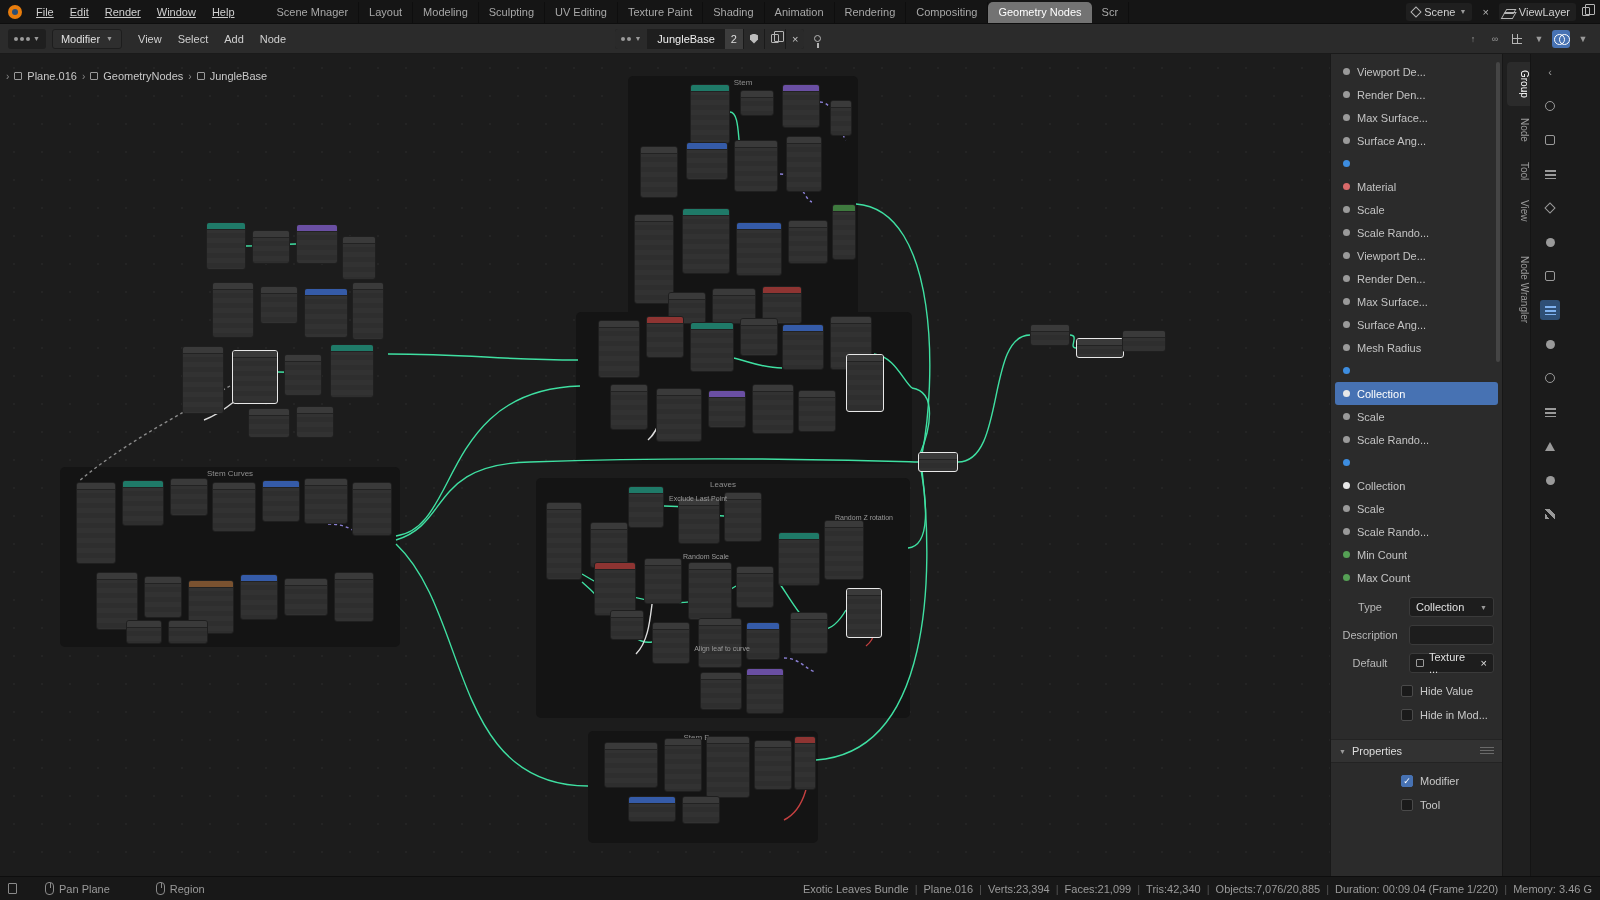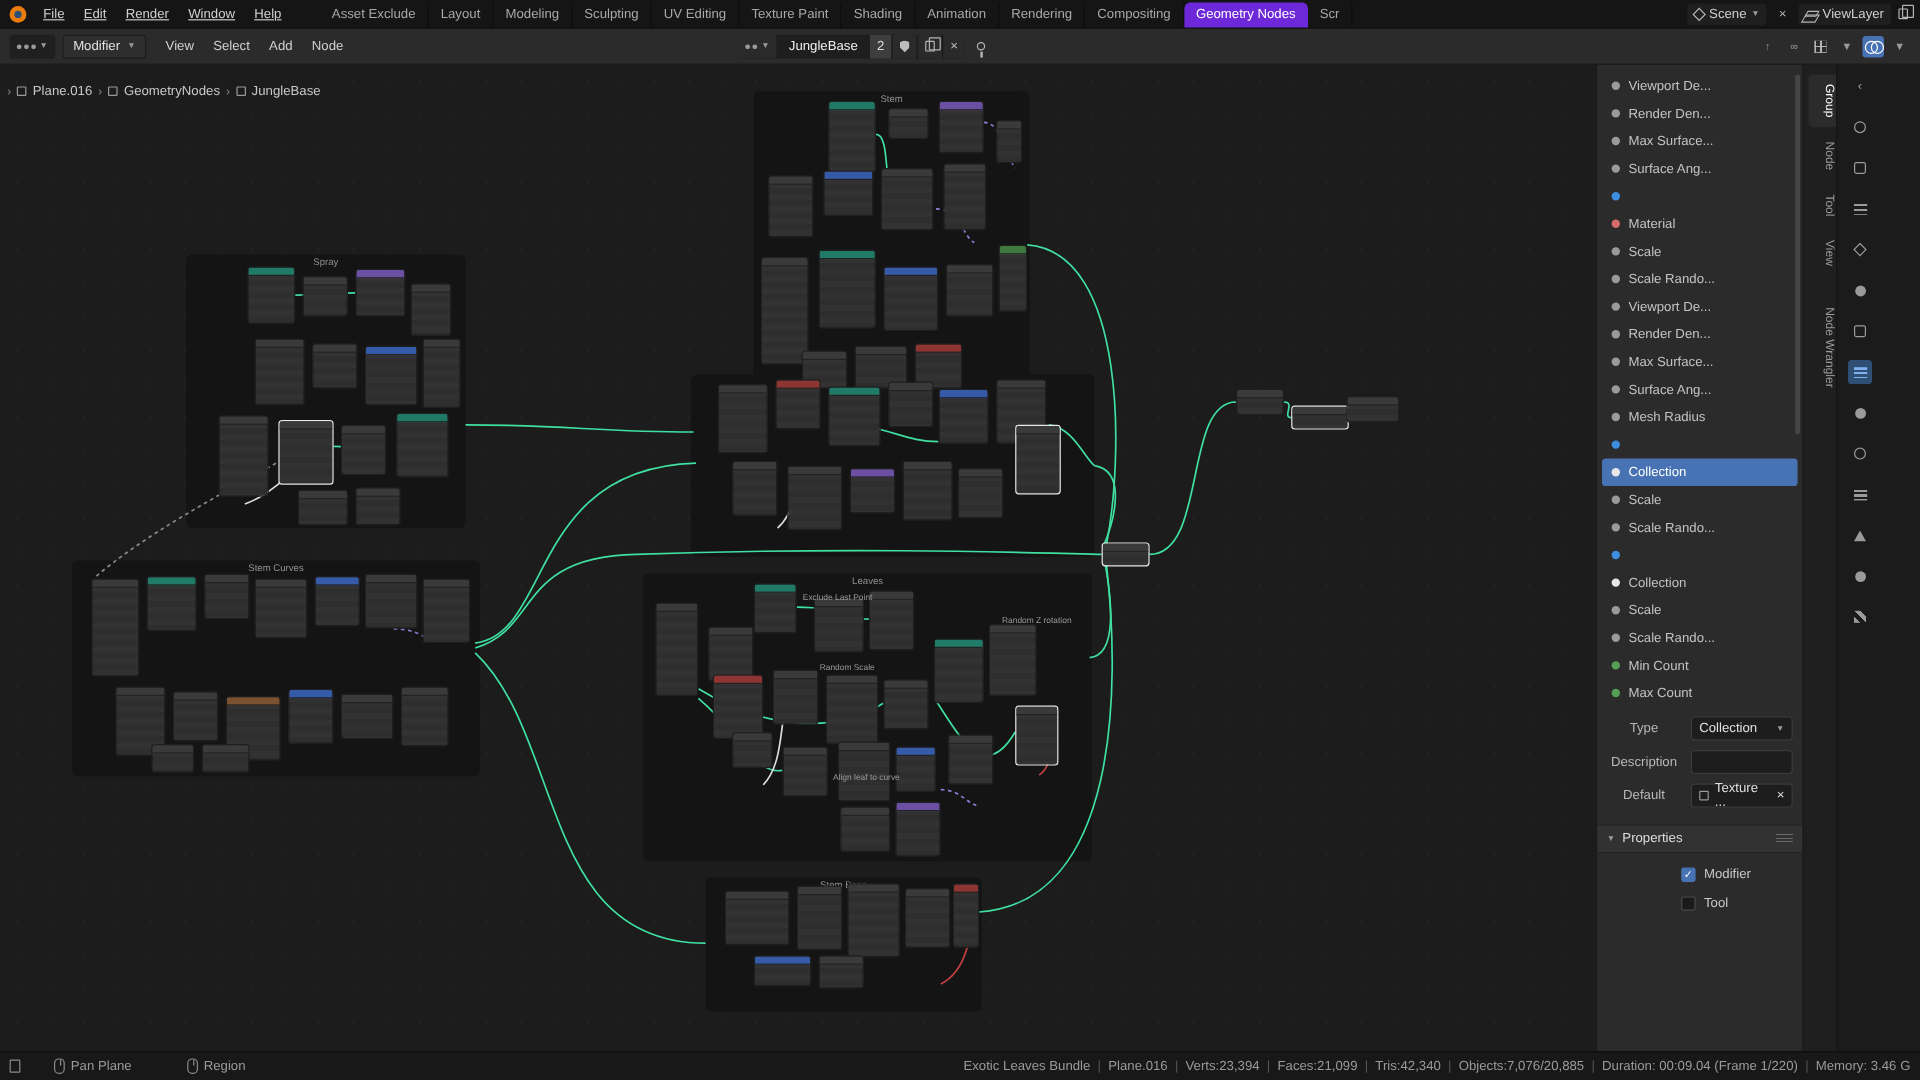--- a/index.html
+++ b/index.html
@@ -7,21 +7,21 @@
   #app { position:relative; width:1600px; height:900px; background:#1c1c1c;
          font-family:"Liberation Sans", sans-serif; color:#c8c8c8; font-size:11px; }
 
   
   .topbar { height:24px; background:#151515; display:flex; align-items:center; padding:0 6px; border-bottom:1px solid #0e0e0e; }
   .logo { width:14px; height:14px; border-radius:50%; background:#e87d0d; position:relative; margin:0 6px 0 2px; flex:none; }
   .logo::after { content:""; position:absolute; inset:4px; background:#2b4f76; border-radius:50%; }
   .menu-item { padding:3px 8px; color:#d0d0d0; border-radius:3px; cursor:default; }
   .ws-tabs { display:flex; align-items:flex-end; height:100%; margin-left:24px; }
   .ws-tab { padding:4px 10px 5px; color:#a8a8a8; border-right:1px solid #0e0e0e; white-space:nowrap; }
-  .ws-tab.active { background:#6d28d9; color:#fff; border-radius:5px 5px 0 0; border-right:none; }
+  .ws-tab.active { background:#737373; color:#fff; border-radius:5px 5px 0 0; border-right:none; }
   .tb-right { margin-left:auto; display:flex; align-items:center; gap:6px; }
   .widget { display:flex; align-items:center; gap:4px; background:#1f1f1f; border-radius:3px; height:18px; padding:0 6px; color:#d0d0d0; }
   .chev { font-size:7px; color:#9a9a9a; }
   .icon-diamond { width:8px; height:8px; border:1px solid #b5b5b5; transform:rotate(45deg); flex:none; }
   .icon-layers { width:10px; height:5px; border:1px solid #b5b5b5; transform:skewX(-30deg); position:relative; flex:none; }
   .icon-layers::after { content:""; position:absolute; left:-1px; top:2px; width:10px; height:5px; border:1px solid #b5b5b5; }
   .icon-copy { position:relative; width:8px; height:9px; border:1px solid #b5b5b5; border-radius:1px; flex:none; }
   .icon-copy::before { content:""; position:absolute; left:2px; top:-4px; width:8px; height:9px; border:1px solid #b5b5b5; border-radius:1px; }
   .xbtn { color:#b5b5b5; padding:0 4px; }
 
@@ -123,21 +123,21 @@
   <div class="topbar">
     <div class="logo"></div>
     <div style="display:flex;text-decoration:underline;">
         <div class="menu-item">File</div>
         <div class="menu-item">Edit</div>
         <div class="menu-item">Render</div>
         <div class="menu-item">Window</div>
         <div class="menu-item">Help</div>
       </div>
     <div class="ws-tabs">
-        <div class="ws-tab">Asset Exclude</div>
+        <div class="ws-tab">Scene Mnager</div>
         <div class="ws-tab">Layout</div>
         <div class="ws-tab">Modeling</div>
         <div class="ws-tab">Sculpting</div>
         <div class="ws-tab">UV Editing</div>
         <div class="ws-tab">Texture Paint</div>
         <div class="ws-tab">Shading</div>
         <div class="ws-tab">Animation</div>
         <div class="ws-tab">Rendering</div>
         <div class="ws-tab">Compositing</div>
         <div class="ws-tab active">Geometry Nodes</div>
@@ -231,23 +231,20 @@
           <span>Plane.016</span>
           <span class="sep">›</span>
           <span class="mini-ic"></span>
           <span>GeometryNodes</span>
           <span class="sep">›</span>
           <span class="mini-ic"></span>
           <span>JungleBase</span>
         </div>
     <div class="frame" style="left: 628px; top: 22px; width: 230px; height: 252px;">
           <span class="flabel">Stem</span>
-        </div>
-        <div class="frame" style="left: 155px; top: 158px; width: 233px; height: 228px;">
-          <span class="flabel">Spray</span>
         </div>
         <div class="frame" style="left: 576px; top: 258px; width: 336px; height: 152px;"></div>
         <div class="frame" style="left: 60px; top: 413px; width: 340px; height: 180px;">
           <span class="flabel">Stem Curves</span>
         </div>
         <div class="frame" style="left: 536px; top: 424px; width: 374px; height: 240px;">
           <span class="flabel">Leaves</span>
         </div>
         <div class="frame" style="left: 588px; top: 677px; width: 230px; height: 112px;">
           <span class="flabel">Stem Base</span>
@@ -666,20 +663,30 @@
 
       <div class="field-row">
         <span class="field-label">Default</span>
         <div class="control">
           <span class="mini-ic"></span>
           <span class="grow">Texture ...</span>
           <span>×</span>
         </div>
       </div>
 
+      <div>
+          <div class="toggle-row">
+            <span class="checkbox"></span>
+            <span>Hide Value</span>
+          </div>
+          <div class="toggle-row">
+            <span class="checkbox"></span>
+            <span>Hide in Mod...</span>
+          </div>
+        </div>
 
       <div class="panel-hdr">
         <span class="chev">▼</span>
         <span>Properties</span>
         <span class="grip"></span>
       </div>
       <div style="margin-top:4px;">
           <div class="toggle-row">
             <span class="checkbox checked">✓</span>
             <span>Modifier</span>

